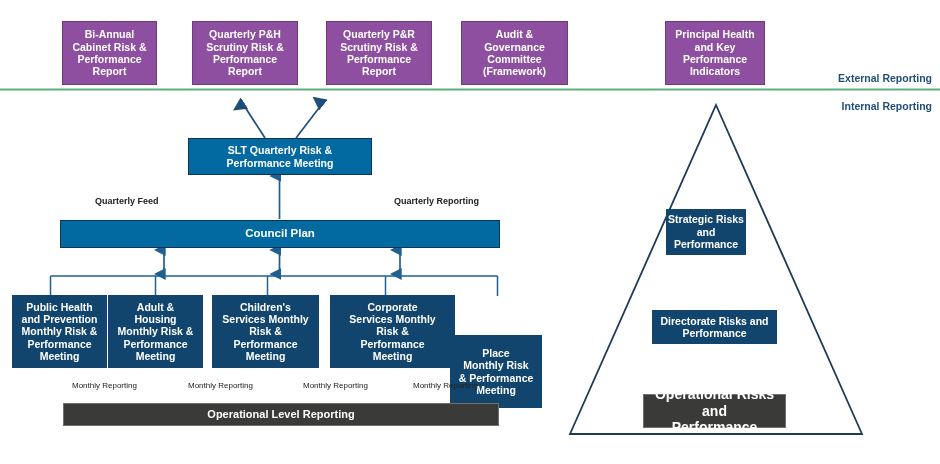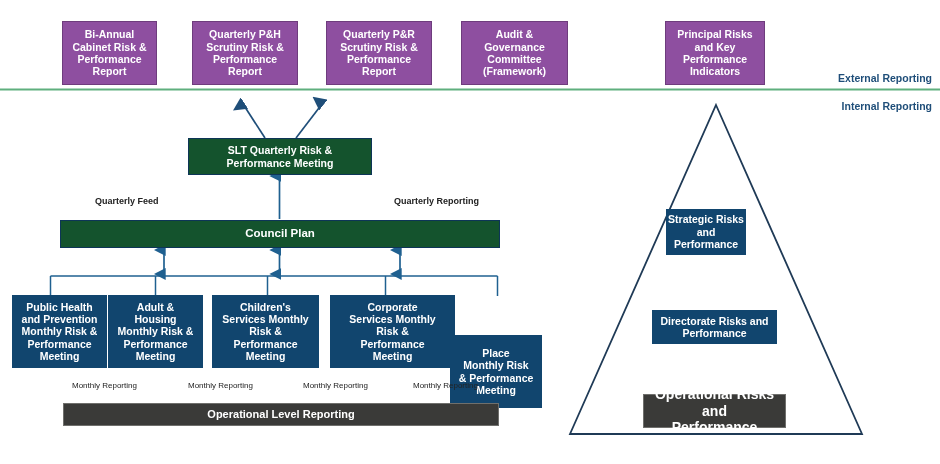--- a/index.html
+++ b/index.html
@@ -29,21 +29,21 @@
     line-height: 1.18;
     white-space: pre-line;
     z-index: 3;
   }
   .box-purple {
     background: #8E4FA0;
     border: 1px solid #6E3C7D;
     font-size: 10.5px;
   }
   .box-navy {
-    background: #14532d;
+    background: #0369a1;
     border: 1px solid #0d3557;
     font-size: 10.5px;
   }
   .box-navy-plain {
     background: #11456E;
     border: none;
     font-size: 10.5px;
   }
   .box-dark {
     background: #3A3A38;
@@ -140,21 +140,21 @@
 Report</div>
   <div class="box box-purple" style="left:326px; top:21px; width:106px; height:64px;">Quarterly P&amp;R
 Scrutiny Risk &amp;
 Performance
 Report</div>
   <div class="box box-purple" style="left:461px; top:21px; width:107px; height:64px;">Audit &amp;
 Governance
 Committee
 (Framework)</div>
 
-  <div class="box box-purple" style="left:665px; top:21px; width:100px; height:64px;">Principal Risks
+  <div class="box box-purple" style="left:665px; top:21px; width:100px; height:64px;">Principal Health
 and Key
 Performance
 Indicators</div>
 
   <div class="box box-navy" style="left:188px; top:138px; width:184px; height:37px;">SLT Quarterly Risk &amp;
 Performance Meeting</div>
 
   <div class="flow-label" style="left:95px; top:196px;">Quarterly Feed</div>
   <div class="flow-label" style="left:394px; top:196px;">Quarterly Reporting</div>
 

